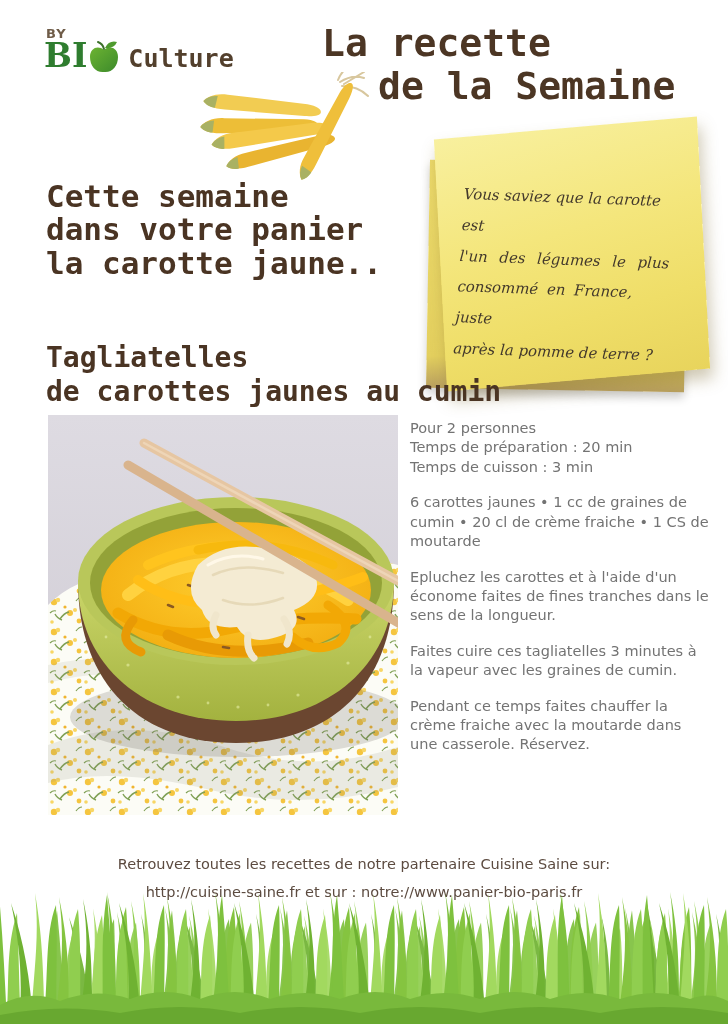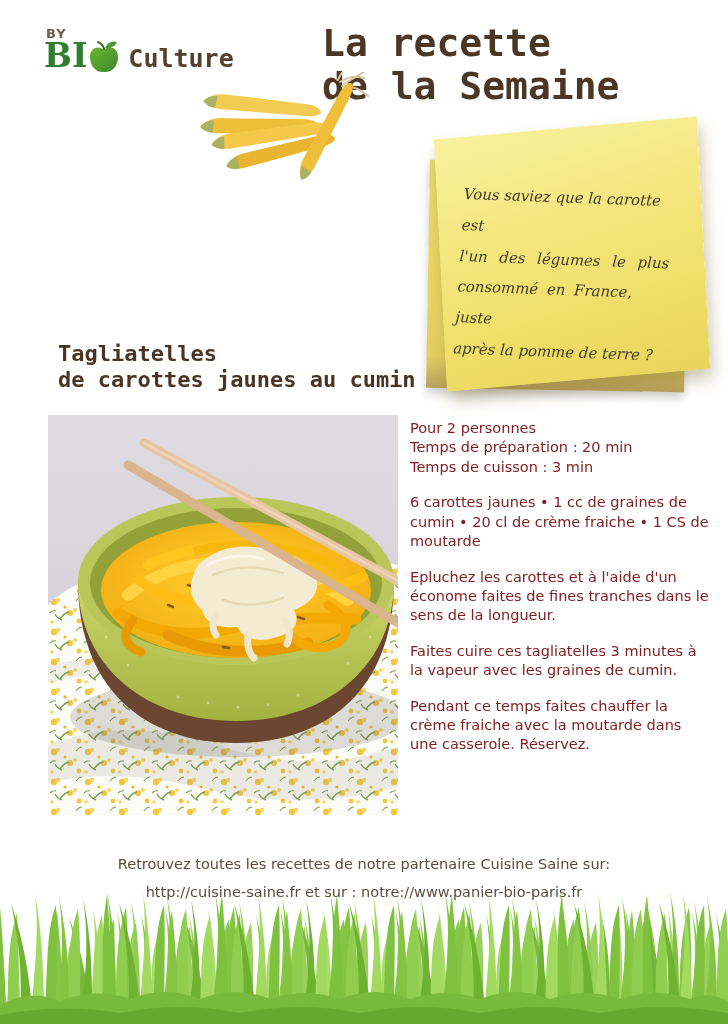--- a/index.html
+++ b/index.html
@@ -10,21 +10,21 @@
   .logo{position:absolute;left:44px;top:26px;}
   .logo-by{font-size:13px;font-weight:bold;letter-spacing:1px;color:#6F5C48;margin-left:2px;}
   .logo-row{display:flex;align-items:flex-end;margin-top:-2px;}
   .logo-bi{font-family:"DejaVu Serif",serif;font-weight:bold;font-size:33px;line-height:1;color:#2F7D2F;}
   .apple{width:32px;height:34px;margin:0 1px -2px 1px;}
   .logo-culture{font-family:"DejaVu Sans Mono",monospace;font-weight:bold;font-size:25px;line-height:1.1;color:#53402D;margin-left:7px;text-align:center;}
 
   
   .title{position:absolute;left:322px;top:22px;font-family:"DejaVu Sans Mono",monospace;font-weight:bold;color:#4C3624;line-height:1.12;}
   .title-l1{font-size:38px;}
-  .title-l2{font-size:38px;}
+  .title-l2{font-size:38px;margin-left:56px;}
 
   
   .carrots{position:absolute;left:198px;top:72px;}
 
   
   .intro{position:absolute;left:46px;top:180px;font-family:"DejaVu Sans Mono",monospace;font-weight:bold;font-size:31px;line-height:1.08;color:#4A3423;}
 
   
   .note-stack{position:absolute;left:428px;top:128px;width:292px;height:272px;}
   .note-back{position:absolute;left:0;top:34px;width:258px;height:228px;
@@ -32,27 +32,27 @@
     transform:rotate(1deg);box-shadow:0 6px 10px rgba(0,0,0,.18);}
   .note-front{position:absolute;left:12px;top:0;width:264px;height:252px;
     background:linear-gradient(168deg,#F8F09E 0%,#F4E67C 42%,#EFDE68 72%,#E8D45C 100%);
     transform:rotate(-5deg) skewX(-2deg);box-shadow:3px 10px 16px rgba(120,100,40,.35);}
   .note-text{padding:42px 20px 0 28px;font-family:"DejaVu Serif",serif;font-style:italic;
     font-size:15px;line-height:2.05;color:#43392C;transform:rotate(7deg);transform-origin:30px 50px;}
   .note-text .nl2{word-spacing:7px;}
   .note-text .nl3{word-spacing:4px;}
 
   
-  .heading{position:absolute;left:58px;top:341px;font-family:"DejaVu Sans Mono",monospace;font-weight:bold;font-size:22px;line-height:1.2;color:#4A3423;}
+  .heading{position:absolute;left:46px;top:341px;font-family:"DejaVu Sans Mono",monospace;font-weight:bold;font-size:28px;line-height:1.2;color:#4A3423;}
 
   
   .photo{position:absolute;left:48px;top:415px;width:350px;height:400px;}
 
   
-  .recipe{position:absolute;left:410px;top:419px;width:300px;font-size:14.5px;line-height:1.34;color:#7f1d1d;}
+  .recipe{position:absolute;left:410px;top:419px;width:300px;font-size:14.5px;line-height:1.34;color:#737373;}
   .recipe .para{margin:0 0 16px 0;}
   .recipe .meta div{margin:0;}
 
   
   .footer{position:absolute;left:0;top:851px;width:728px;text-align:center;font-size:14.5px;line-height:1.9;color:#5C4B40;font-weight:500;}
   .footer a{color:#5C4B40;text-decoration:none;cursor:pointer;text-align:center;}
 
   
   .grass{position:absolute;left:0;bottom:0;width:728px;height:135px;}
 </style>
@@ -93,20 +93,25 @@
       </g>
     </defs>
     <path d="M142,10 q12,-8 24,-4 M144,14 q16,0 26,10 M140,8 q4,-10 12,-14 M146,12 q10,-6 20,-12" stroke="#D8C79E" stroke-width="2" fill="none" stroke-linecap="round"></path>
     <use href="#carrotG" fill="#F2CC52" transform="translate(6,20) rotate(4)"></use>
     <use href="#carrotG" fill="#EDBE37" transform="translate(2,46) rotate(-2)"></use>
     <use href="#carrotG" fill="#F4C94A" transform="translate(12,64) rotate(-10)"></use>
     <use href="#carrotG" fill="#E9B430" transform="translate(26,86) rotate(-16) scale(0.95)"></use>
     <use href="#carrotG" fill="#EFBF3B" transform="translate(96,104) rotate(-64) scale(0.92)"></use>
   </svg>
 
+  <h2 class="intro" style="margin:0">
+    <div>Cette semaine</div>
+    <div>dans votre panier</div>
+    <div>la carotte jaune..</div>
+  </h2>
 
   <div class="note-stack">
     <div class="note-back"></div>
     <div class="note-front">
       <div class="note-text">
         <div class="nl1">Vous saviez que la carotte est</div>
         <div class="nl2">l'un des légumes le plus</div>
         <div class="nl3">consommé en France, juste</div>
         <div class="nl4">après la pomme de terre ?</div>
       </div>

